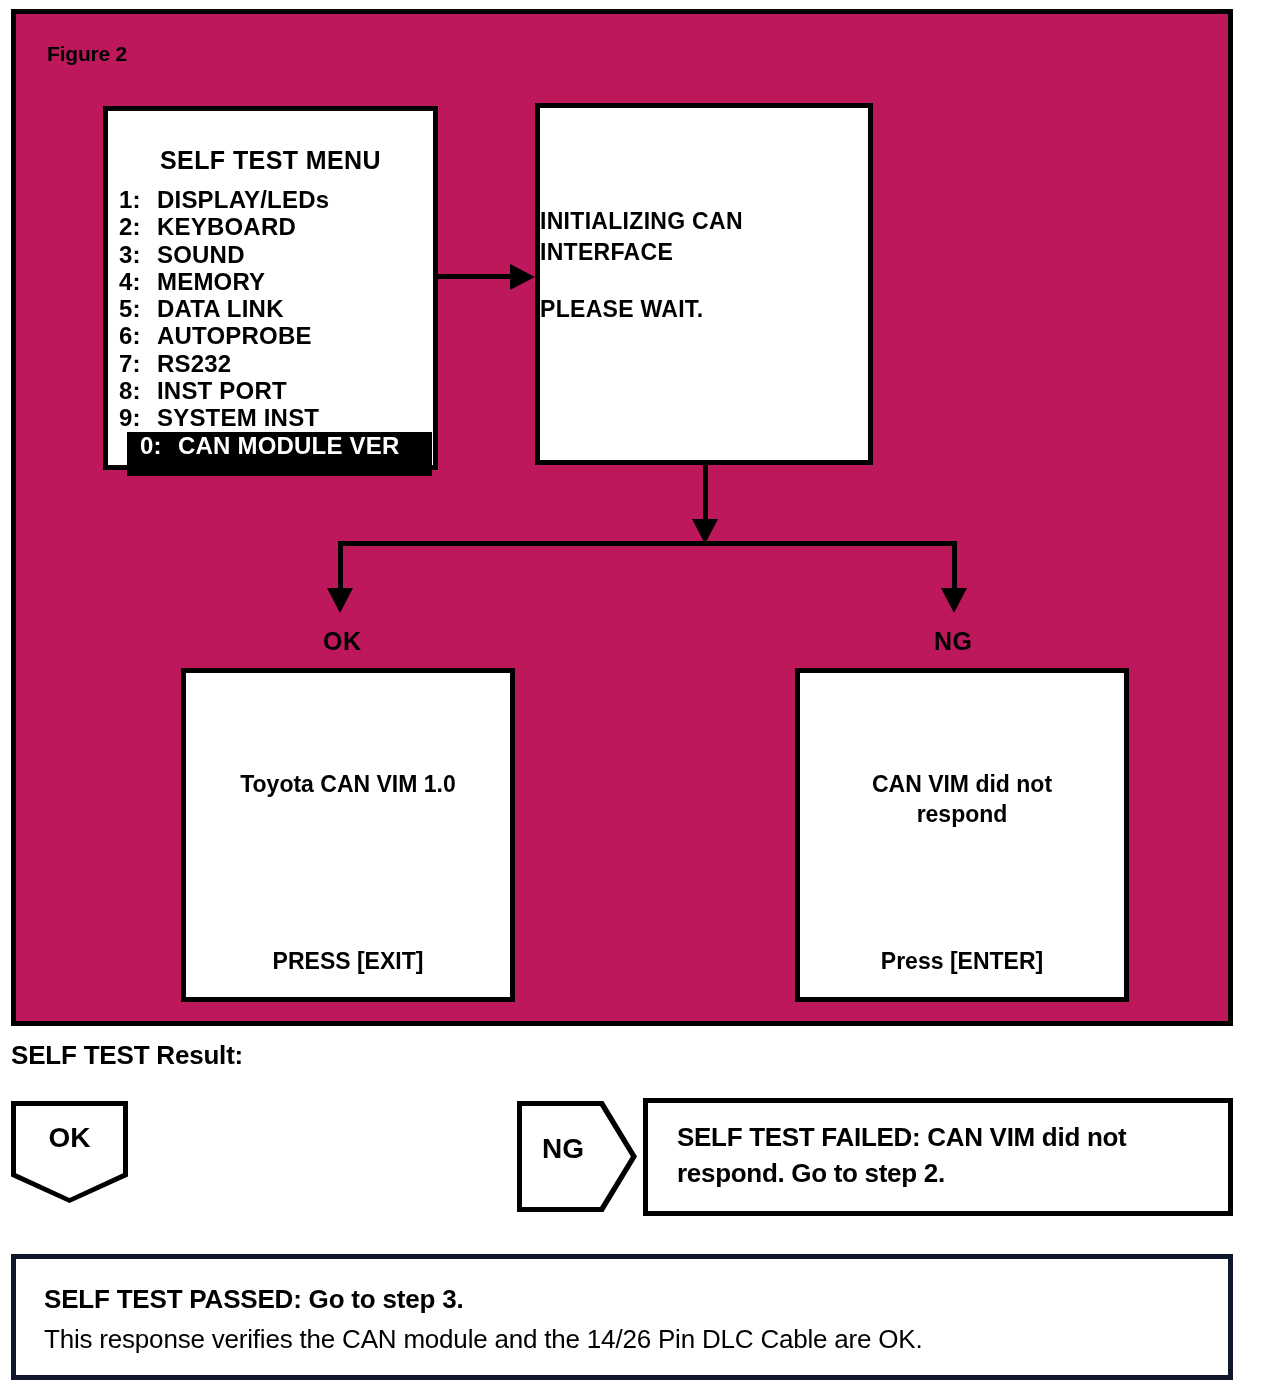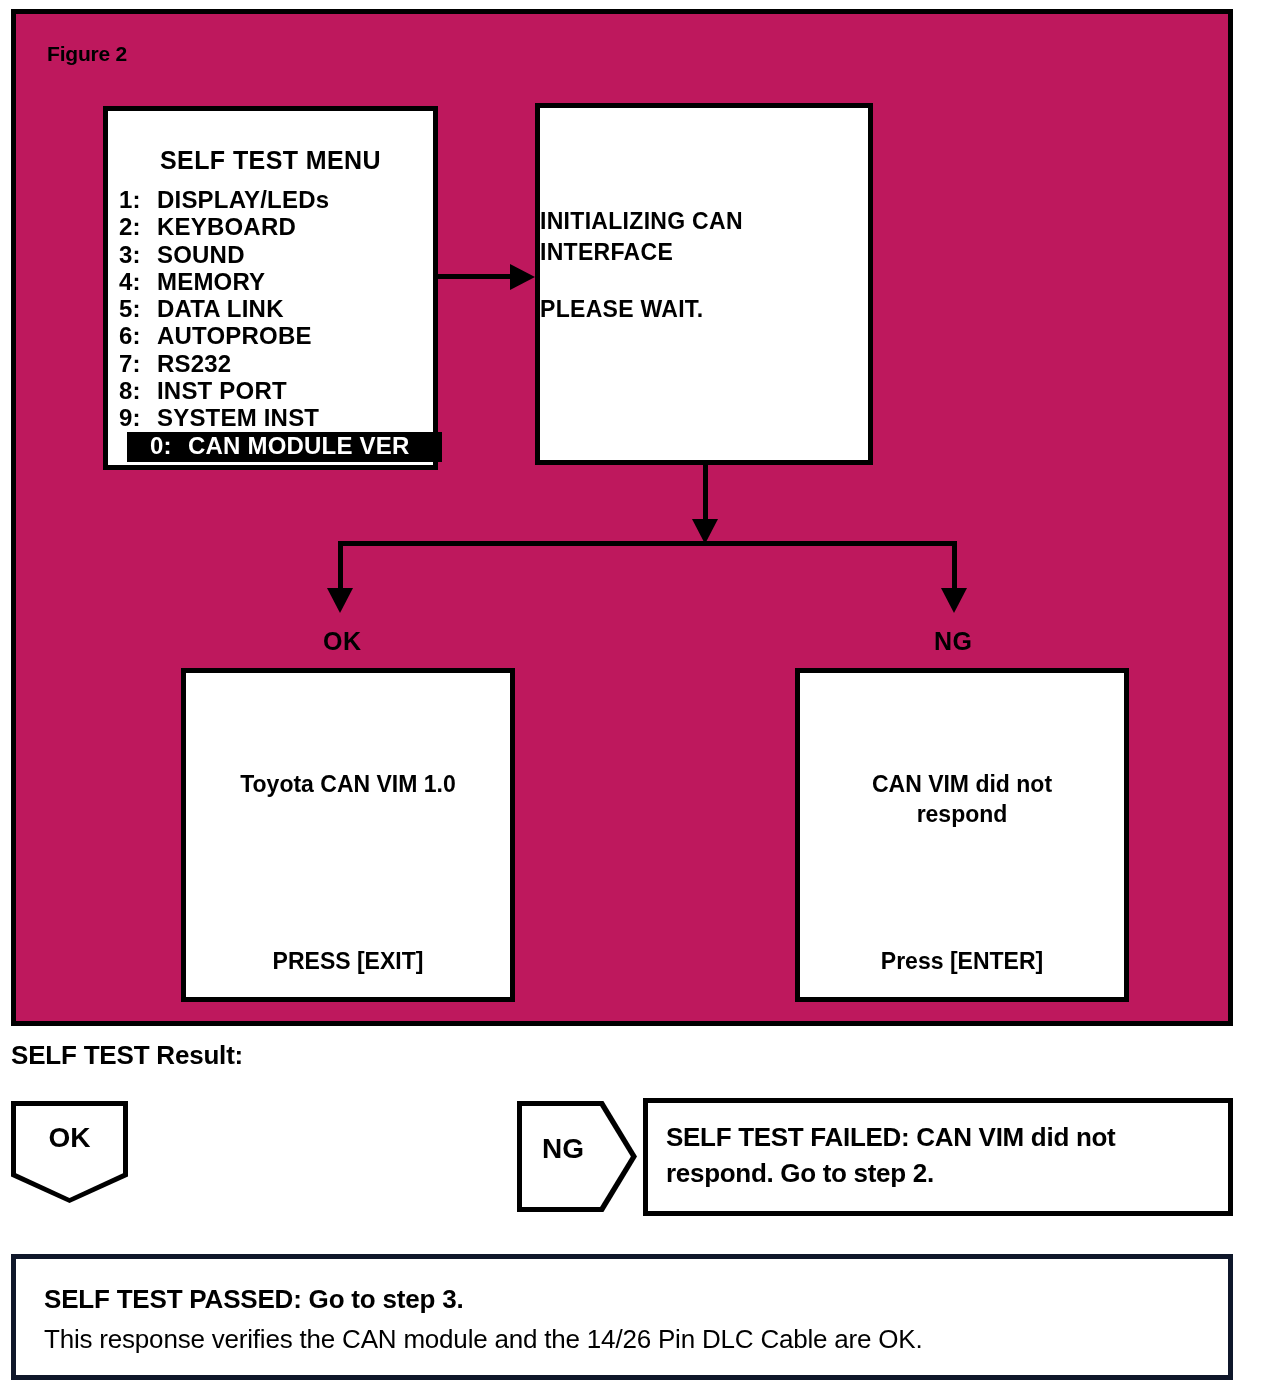--- a/index.html
+++ b/index.html
@@ -78,23 +78,23 @@
     letter-spacing: 0.2px;
   }
   .menu-row .m-num {
     display: inline-block;
     width: 38px;
   }
   .menu-row.highlight {
     background: #000;
     color: #fff;
     margin-left: 19px;
-    padding-left: 23px;
+    padding-left: 13px;
     width: 292px;
-    height: 30px;
+    height: 44px;
     line-height: 28px;
   }
 
   
   #can-box {
     left: 519px;
     top: 89px;
     width: 338px;
     height: 362px;
   }
@@ -255,21 +255,21 @@
     left: 643px;
     top: 1098px;
     width: 590px;
     height: 118px;
     border: 5px solid #000;
     box-sizing: border-box;
     background: #fff;
   }
   #ng-message-text {
     position: absolute;
-    left: 18px;
+    left: 29px;
     right: 12px;
     top: 16px;
     font-size: 26px;
     font-weight: bold;
     line-height: 36px;
     letter-spacing: -0.3px;
   }
 
   
   #passed-box {

